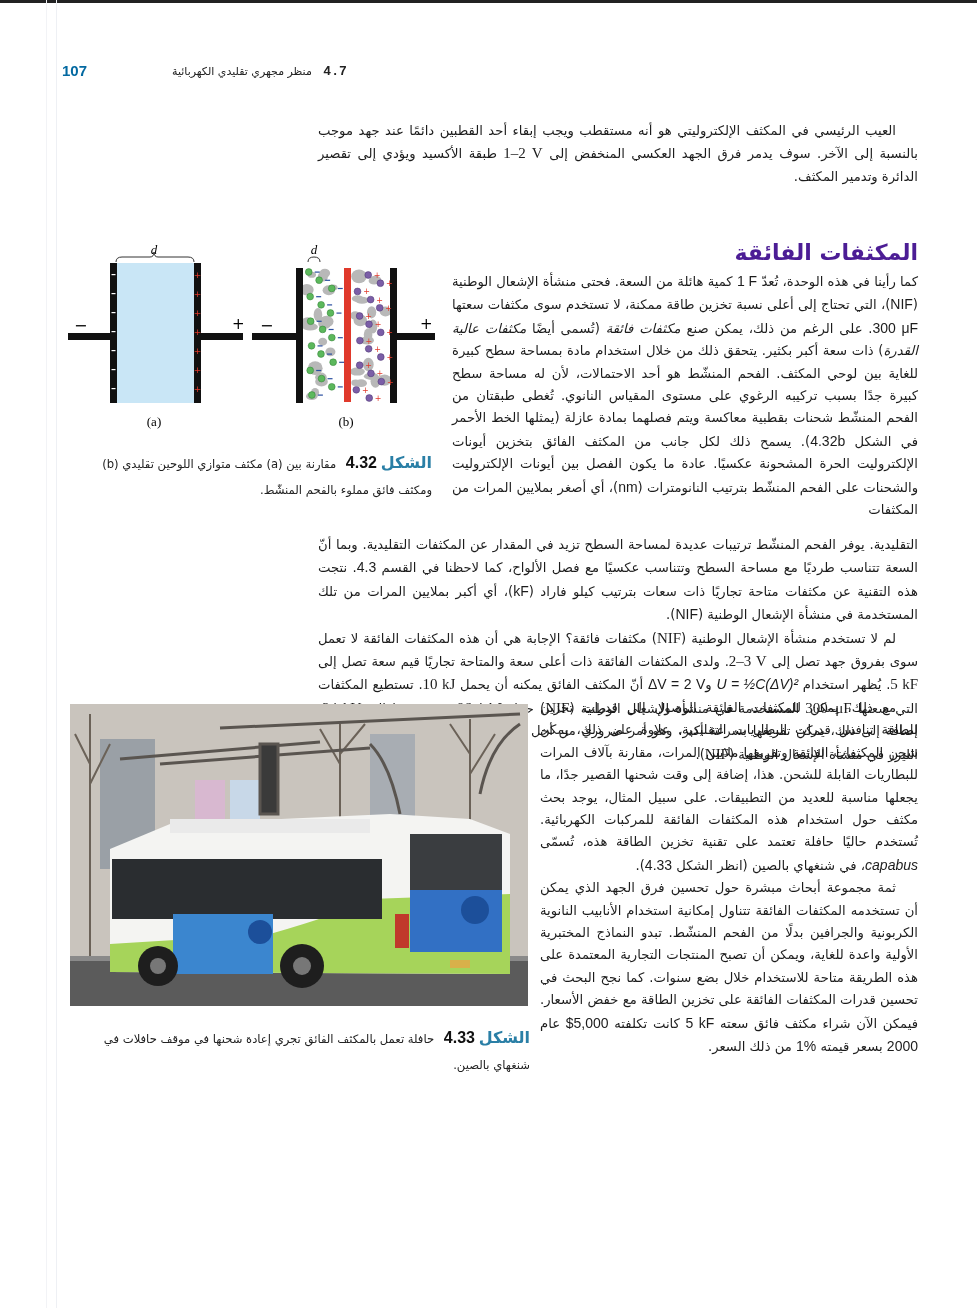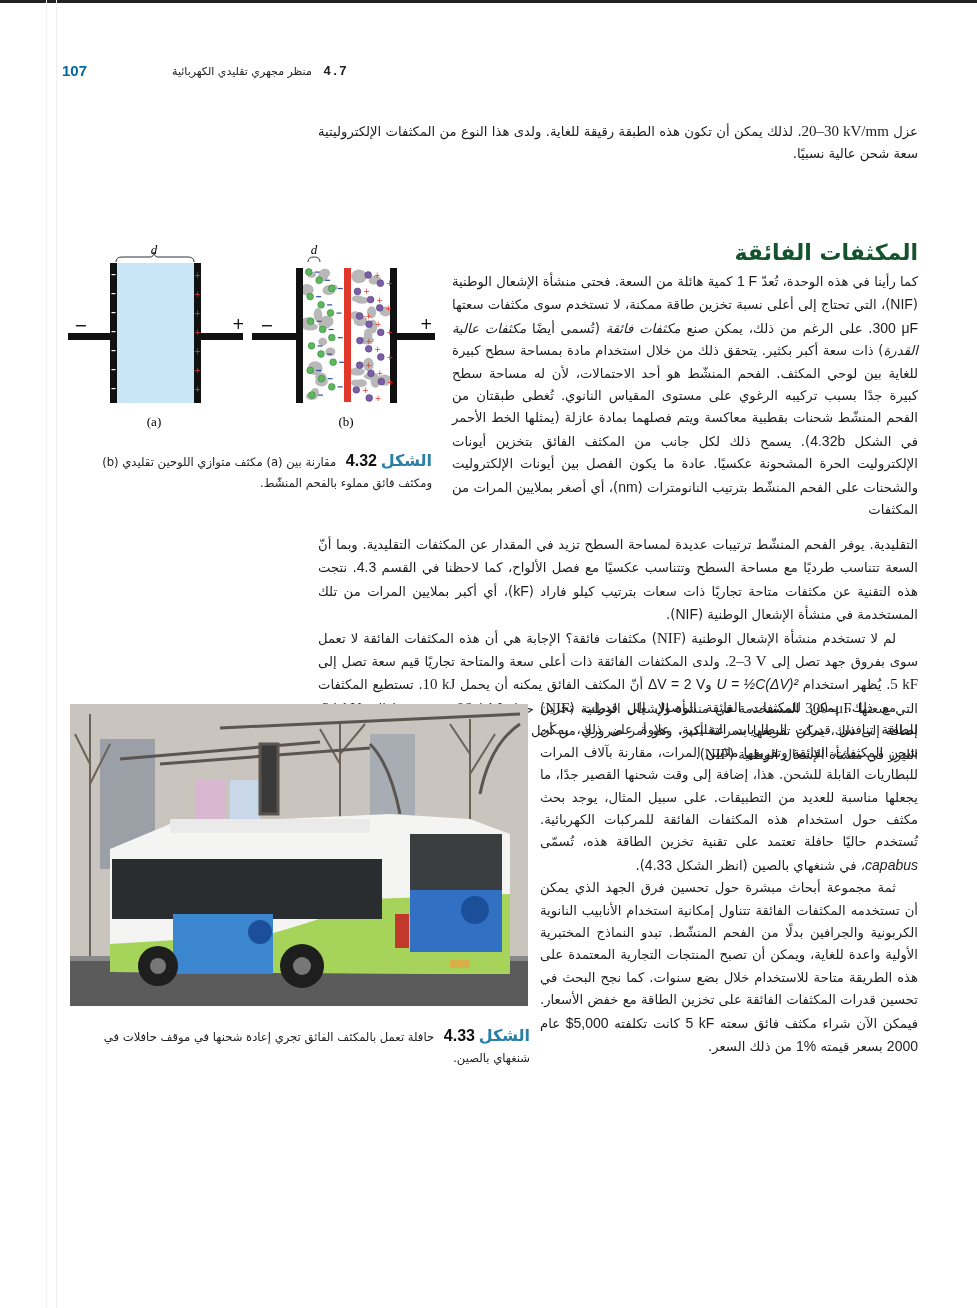--- a/index.html
+++ b/index.html
@@ -17,27 +17,27 @@
   .running-head .sec { font-family: Liberation Mono, monospace; font-weight: bold; font-size: 13px; margin-left: 8px; }
 
   .arabic { direction: rtl; text-align: justify; text-align-last: right; font-family: "DejaVu Sans", sans-serif; font-size: 13.2px; line-height: 22.4px; color: #1c1c1c; }
   .arabic p { margin: 0; }
   .indent { text-indent: 22px; }
   .latin { font-family: "Liberation Serif", serif; direction: ltr; unicode-bidi: embed; font-size: 15px; }
   .latin-sans { font-family: "Liberation Sans", sans-serif; direction: ltr; unicode-bidi: embed; font-size: 14px; }
   .ital { font-style: italic; }
 
   .block-top { position: absolute; left: 318px; top: 120px; width: 600px; }
-  .heading { position: absolute; left: 450px; top: 240px; width: 468px; direction: rtl; text-align: right; font-family: "DejaVu Sans", sans-serif; font-weight: bold; font-size: 22px; color: #14532d; }
+  .heading { position: absolute; left: 450px; top: 240px; width: 468px; direction: rtl; text-align: right; font-family: "DejaVu Sans", sans-serif; font-weight: bold; font-size: 22px; color: #4c1d95; }
   .block-narrow { position: absolute; left: 452px; top: 270px; width: 466px; }
   .block-wide { position: absolute; left: 318px; top: 534px; width: 600px; }
   .block-col { position: absolute; left: 540px; top: 697px; width: 378px; }
 
   .fig1 { position: absolute; left: 64px; top: 240px; width: 372px; height: 196px; }
-  .caption { position: absolute; direction: rtl; text-align: right; font-size: 11.6px; line-height: 21px; color: #222; }
+  .caption { position: absolute; direction: rtl; text-align: right; font-size: 11.6px; line-height: 26px; color: #222; }
   .caption .fig-word { color: #2a7fa6; font-weight: bold; font-size: 16px; }
   .caption .fig-num { font-family: "Liberation Sans", sans-serif; font-weight: bold; font-size: 16px; color: #111; margin-left: 6px; }
   .cap1 { left: 70px; top: 450px; width: 362px; }
   .cap2 { left: 70px; top: 1025px; width: 460px; }
 
   .photo { position: absolute; left: 70px; top: 704px; width: 458px; height: 302px; overflow: hidden; }
 </style>
 </head>
 <body>
 
@@ -47,21 +47,21 @@
 
 <div class="header">
   <span class="page-num">107</span>
   <span class="running-head">
     <span class="sec">4.7</span>
     <span>منظر مجهري تقليدي الكهربائية</span>
   </span>
 </div>
 
 <div class="block-top arabic">
-  <p><span>عزل </span><span class="latin">20–30 kV/mm</span><span>. لذلك يمكن أن تكون هذه الطبقة رقيقة للغاية. ولدى هذا النوع من المكثفات الإلكتروليتية سعة شحن عالية نسبيًا.</span></p>
+  <p class="indent"><span>العيب الرئيسي في المكثف الإلكتروليتي هو أنه مستقطب ويجب إبقاء أحد القطبين دائمًا عند جهد موجب بالنسبة إلى الآخر. سوف يدمر فرق الجهد العكسي المنخفض إلى </span><span class="latin">1–2 V</span><span> طبقة الأكسيد ويؤدي إلى تقصير الدائرة وتدمير المكثف.</span></p>
 </div>
 
 <div class="heading">المكثفات الفائقة</div>
 
 <div class="fig1">
   <svg width="372" height="196" viewBox="0 0 372 196">
 
     <g>
       <text x="90" y="14" font-family="Liberation Serif, serif" font-style="italic" font-size="13" text-anchor="middle">d</text>
       <path d="M52 22 Q52 17 58 17 L86 17 Q90 17 90 12 Q90 17 94 17 L124 17 Q130 17 130 22" fill="none" stroke="#333" stroke-width="1"></path>

